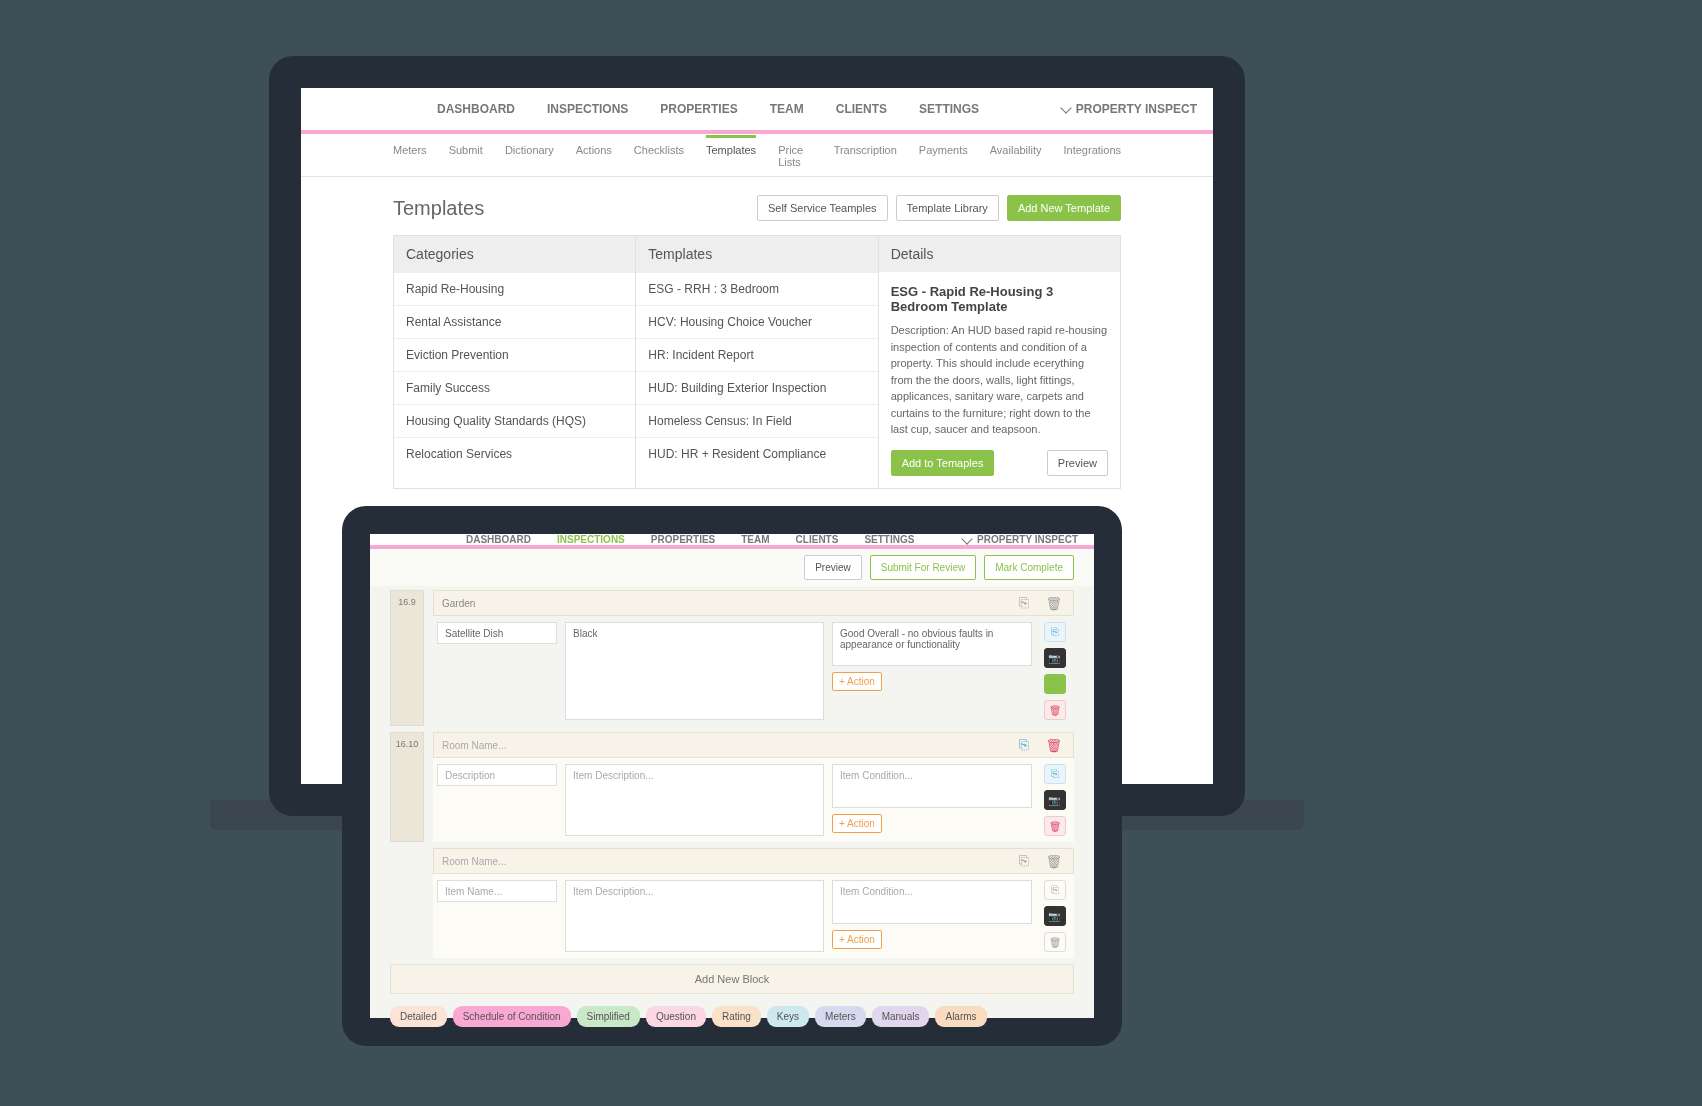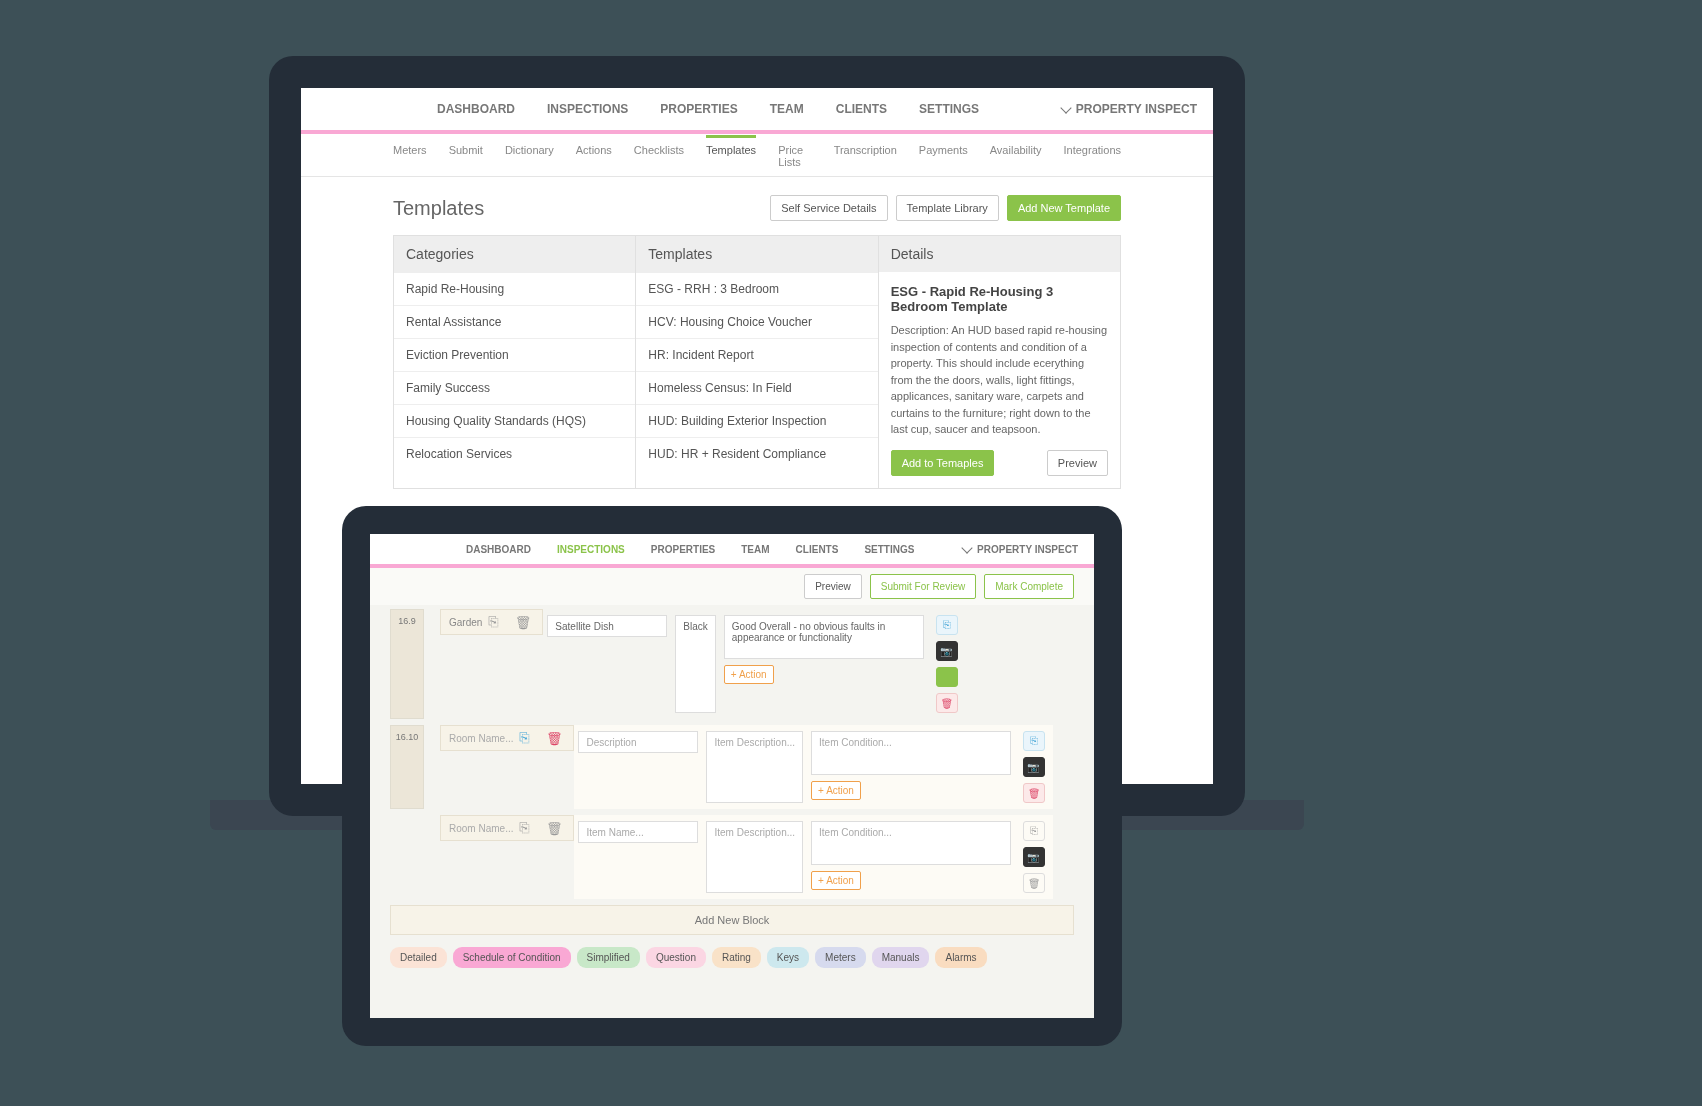--- a/index.html
+++ b/index.html
@@ -32,23 +32,23 @@
 
 .laptop-front{position:absolute;left:342px;top:506px;width:780px;height:540px;background:#242d38;border-radius:24px;padding:28px}
 .base-back{position:absolute;left:210px;top:800px;width:1094px;height:30px;background:#3b4651;border-radius:0 0 6px 6px}
 .screen-front{width:100%;height:100%;background:#f4f4f0;display:flex;flex-direction:column;font-size:11px;color:#555}
 .screen-front .topnav{height:34px;font-size:10px}
 .screen-front .topnav .nav-items{margin-left:80px;gap:26px}
 .screen-front .nav-items span.active{color:#8bc34a}
 .screen-front .brand{font-size:10px}
 .toolbar2{display:flex;justify-content:flex-end;gap:8px;padding:6px 20px;background:#fafaf7}
 .insp-body{padding:4px 20px 12px 20px;display:flex;flex-direction:column;gap:6px}
-.block{display:flex;gap:16px}
+.block{display:flex;gap:9px}
 .block .num{width:34px;background:#ece6d8;font-size:9px;color:#777;padding:6px 4px;text-align:center;border:1px solid #e0dccf}
-.block .main{flex:1;display:flex;flex-direction:row}
+.block .main{flex:1;display:flex;flex-direction:column}
 .roomrow{display:flex;align-items:center;background:#f7f3e8;border:1px solid #e6e0d0;height:26px;padding:0 8px;font-size:10px;color:#888}
 .roomrow .icons{margin-left:auto;display:flex;gap:8px;color:#999}
 .itemrow{display:flex;gap:8px;padding:6px 4px 6px 4px}
 .itemrow.pale{background:#fdfbf5}
 .field{border:1px solid #ddd;background:#fff;padding:5px 7px;font-size:10px;color:#666}
 .field.ph{color:#aaa}
 .col-name{width:120px;height:22px}
 .col-desc{flex:1;min-height:70px}
 .col-cond{width:200px;display:flex;flex-direction:column;gap:6px}
 .col-right{width:30px;display:flex;flex-direction:column;gap:6px;align-items:center}
@@ -94,42 +94,42 @@
       <span>Price Lists</span>
       <span>Transcription</span>
       <span>Payments</span>
       <span>Availability</span>
       <span>Integrations</span>
     </div>
     <div class="content-back">
       <div class="title-row">
         <h2>Templates</h2>
         <div class="btns">
-          <button class="btn">Self Service Details</button>
+          <button class="btn">Self Service Teamples</button>
           <button class="btn">Template Library</button>
           <button class="btn green">Add New Template</button>
         </div>
       </div>
       <div class="panel3">
         <div class="col">
           <div class="colhead">Categories</div>
           <div class="row">Rapid Re-Housing</div>
           <div class="row">Rental Assistance</div>
           <div class="row">Eviction Prevention</div>
           <div class="row">Family Success</div>
           <div class="row">Housing Quality Standards (HQS)</div>
           <div class="row">Relocation Services</div>
         </div>
         <div class="col">
           <div class="colhead">Templates</div>
           <div class="row">ESG - RRH : 3 Bedroom</div>
           <div class="row">HCV: Housing Choice Voucher</div>
           <div class="row">HR: Incident Report</div>
+          <div class="row">HUD: Building Exterior Inspection</div>
           <div class="row">Homeless Census: In Field</div>
-          <div class="row">HUD: Building Exterior Inspection</div>
           <div class="row">HUD: HR + Resident Compliance</div>
         </div>
         <div class="col">
           <div class="colhead">Details</div>
           <div class="det">
             <h3>ESG - Rapid Re-Housing 3 Bedroom Template</h3>
             <p>Description: An HUD based rapid re-housing inspection of contents and condition of a property. This should include ecerything from the the doors, walls, light fittings, applicances, sanitary ware, carpets and curtains to the furniture; right down to the last cup, saucer and teapsoon.</p>
             <div class="actions2">
               <button class="btn green">Add to Temaples</button>
               <button class="btn">Preview</button>

